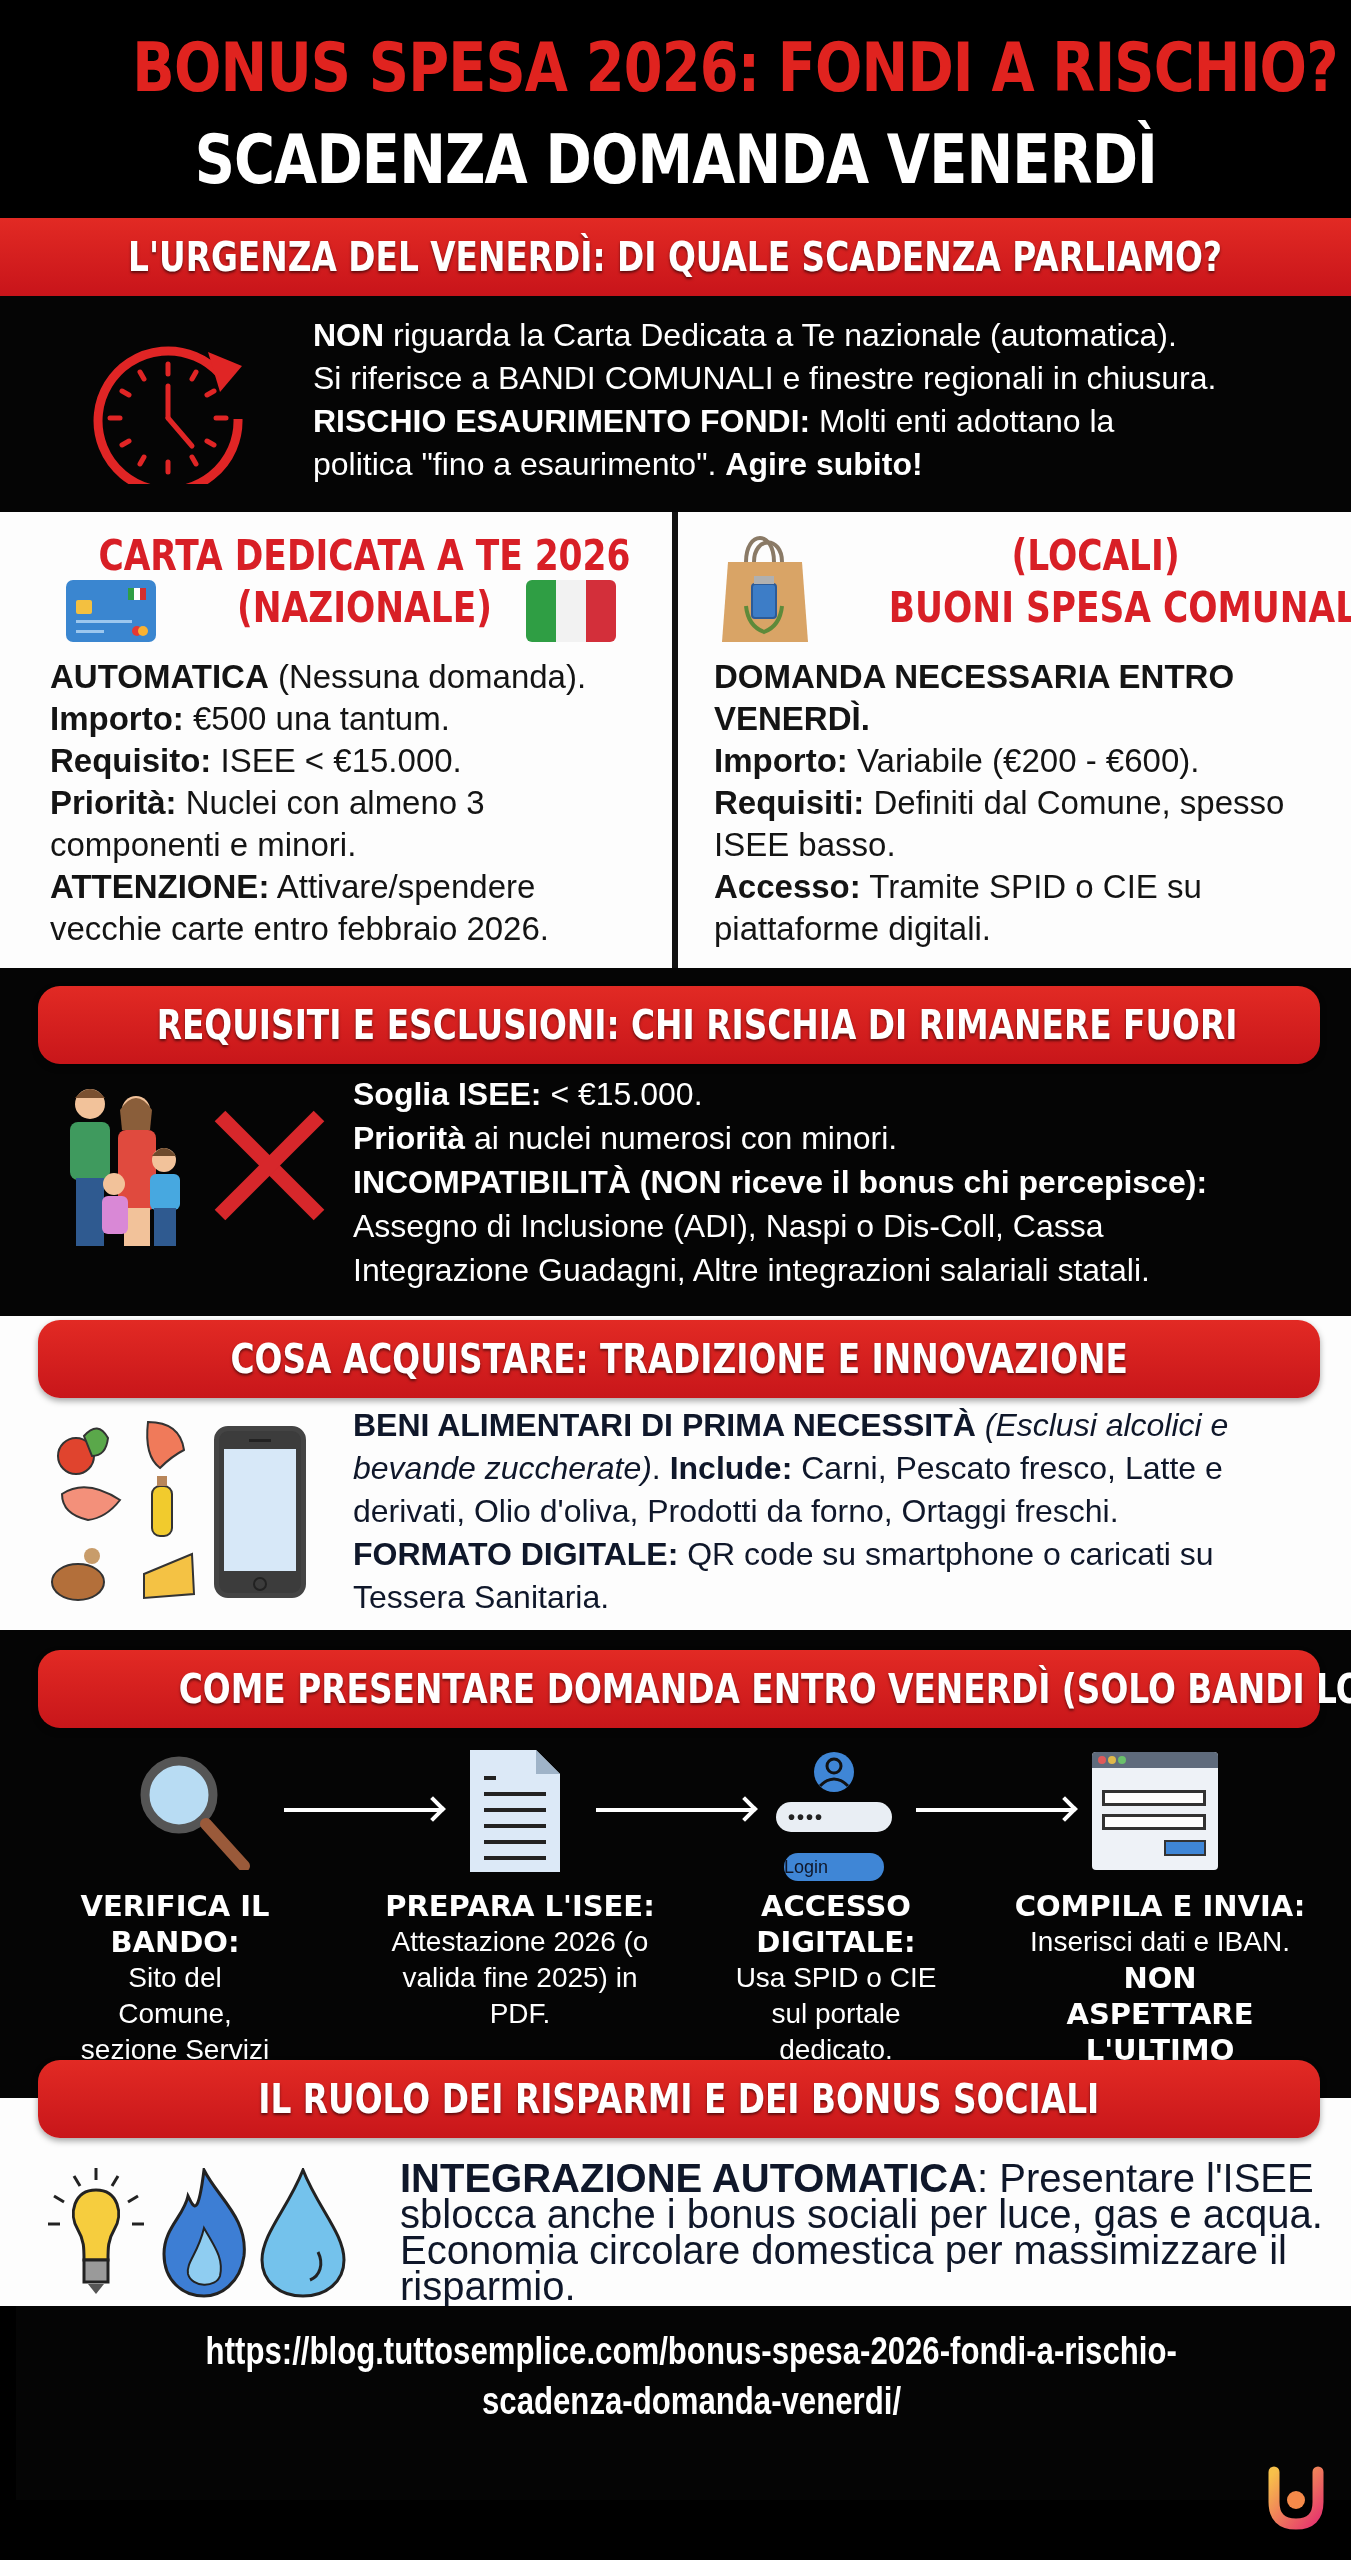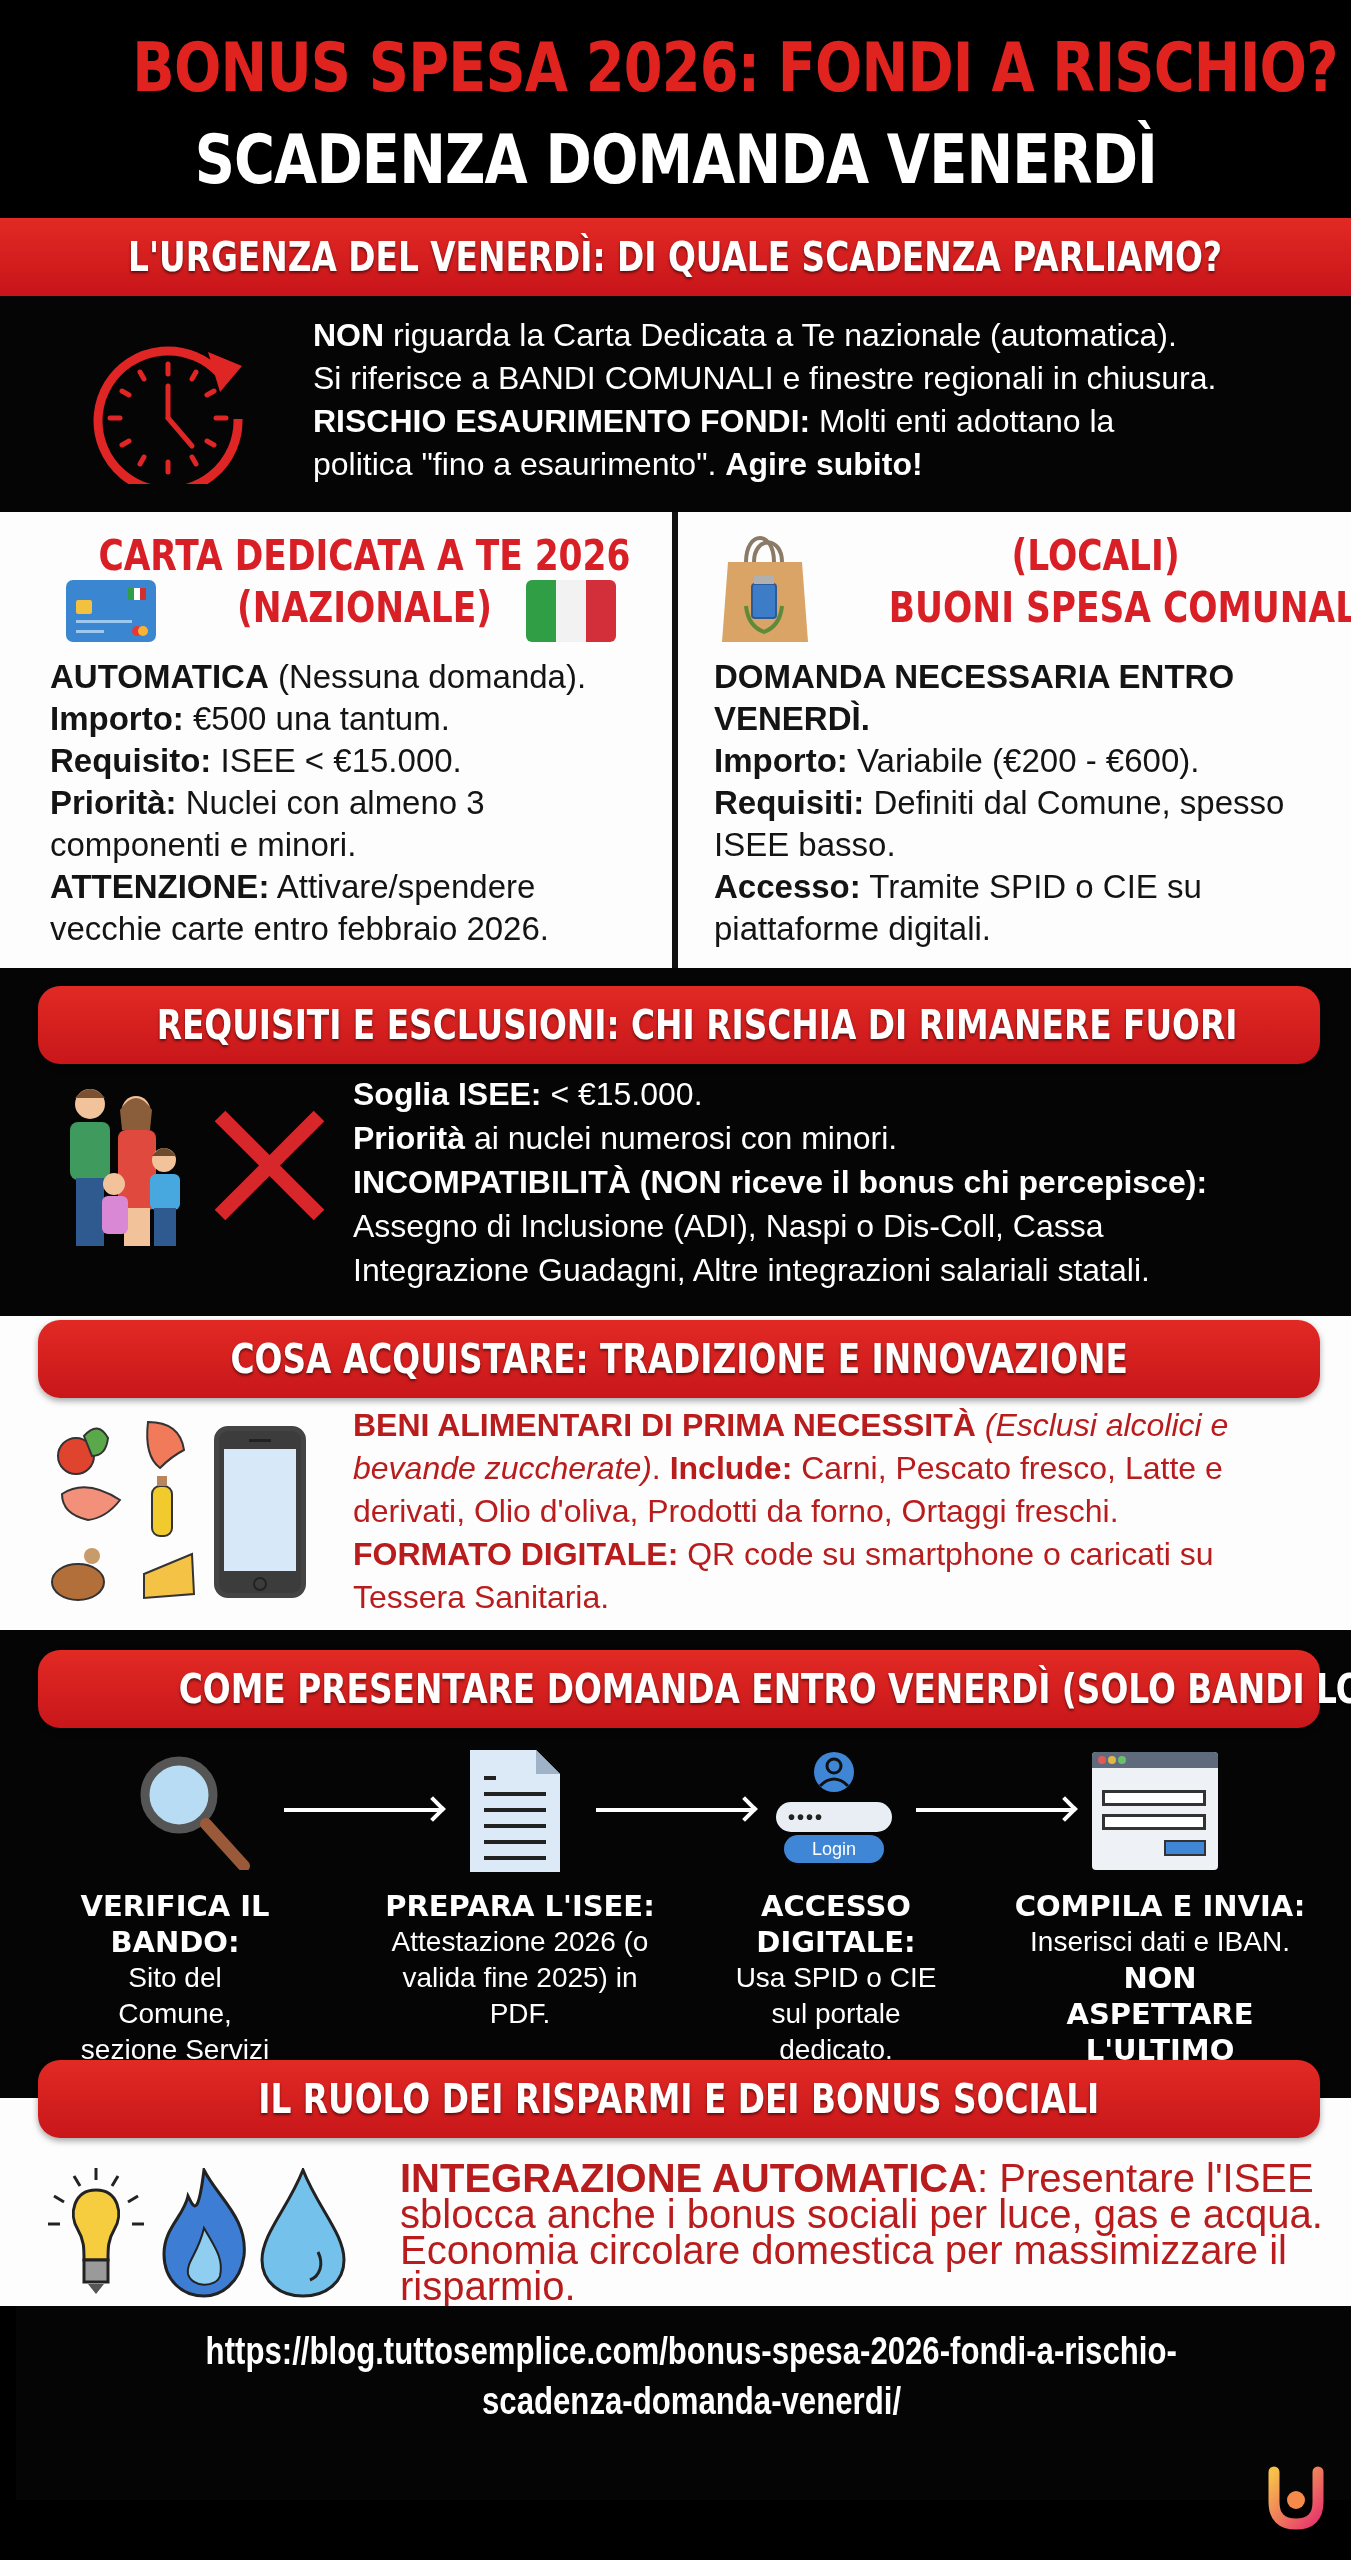--- a/index.html
+++ b/index.html
@@ -15,21 +15,21 @@
 
   
   .banner-full { left: 0; width: 1351px; background: linear-gradient(#e22a24, #c8141a); text-align: center; color: #fff; text-shadow: 0 2px 3px rgba(0,0,0,0.55); }
   .pill { left: 38px; width: 1282px; border-radius: 22px; background: linear-gradient(#e22a24, #c8161a); text-align: center; color: #fff; text-shadow: 0 2px 3px rgba(0,0,0,0.55); box-shadow: 0 3px 6px rgba(0,0,0,0.35); }
   .banner-text { font-size: 40px; line-height: 78px; font-weight: bold; font-family: "DejaVu Sans", sans-serif; }
 
   .sec-black { left: 0; width: 1351px; background: #050505; }
   .sec-white { left: 0; width: 1351px; background: #fdfdfd; }
 
   .body-white { color: #fff; font-size: 33px; line-height: 44px; }
-  .body-dark { color: #b91c1c; font-size: 33px; line-height: 44px; }
+  .body-dark { color: #0f172a; font-size: 33px; line-height: 44px; }
   b { font-weight: bold; }
 
   .card-title { color: #d81f26; text-align: center; font-size: 42px; line-height: 52px; font-weight: bold; font-family: "DejaVu Sans", sans-serif; margin-left: 28px; }
   .card-body { color: #141414; font-size: 33px; line-height: 42px; }
 
   .step-title { color: #fff; font-weight: bold; font-size: 29px; line-height: 36px; text-align: center; font-family: "DejaVu Sans", sans-serif; }
   .step-text { color: #fff; font-size: 28px; line-height: 36px; text-align: center; }
 
   .arrow { height: 4px; background: #fff; }
   .arrow::after { content: ""; position: absolute; right: -2px; top: -8px; width: 14px; height: 14px; border-top: 4px solid #fff; border-right: 4px solid #fff; transform: rotate(45deg); }
@@ -230,21 +230,21 @@
   </div>
   <div class="abs arrow" style="left:596px;top:178px;width:156px;"></div>
 
   <div class="abs" style="left:776px;top:120px;width:116px;height:124px;">
     <svg width="116" height="44" viewBox="0 0 116 44" style="position:absolute;left:0;top:0;">
       <circle cx="58" cy="22" r="20" fill="#3f86d6"></circle>
         <circle cx="58" cy="16" r="7" fill="none" stroke="#111" stroke-width="3"></circle>
         <path d="M44 36 Q58 22 72 36" fill="none" stroke="#111" stroke-width="3"></path>
     </svg>
     <div class="abs" style="left:0;top:52px;width:116px;height:30px;border-radius:15px;background:#e9eef4;color:#222;font-size:20px;font-weight:bold;line-height:30px;padding-left:12px;letter-spacing:2px;">••••</div>
-    <div class="abs" style="left:8px;top:85px;width:100px;height:28px;border-radius:14px;background:#3f86d6;color:#ffffff;font-size:18px;line-height:28px;text-align:center;">Login</div>
+    <div class="abs" style="left:8px;top:103px;width:100px;height:28px;border-radius:14px;background:#3f86d6;color:#0f172a;font-size:18px;line-height:28px;">Login</div>
   </div>
   <div class="abs arrow" style="left:916px;top:178px;width:156px;"></div>
 
   <div class="abs" style="left:1092px;top:122px;width:126px;height:118px;background:#eef2f7;border-radius:4px;">
     <div class="abs" style="left:0;top:0;width:126px;height:16px;background:#5f6b7c;border-radius:4px 4px 0 0;"></div>
     <div class="abs" style="left:6px;top:4px;width:8px;height:8px;border-radius:50%;background:#e05a5a;"></div>
     <div class="abs" style="left:16px;top:4px;width:8px;height:8px;border-radius:50%;background:#e0b84a;"></div>
     <div class="abs" style="left:26px;top:4px;width:8px;height:8px;border-radius:50%;background:#6ac06a;"></div>
     <div class="abs" style="left:10px;top:38px;width:104px;height:16px;border:3px solid #333;background:#fff;"></div>
     <div class="abs" style="left:10px;top:62px;width:104px;height:16px;border:3px solid #333;background:#fff;"></div>

